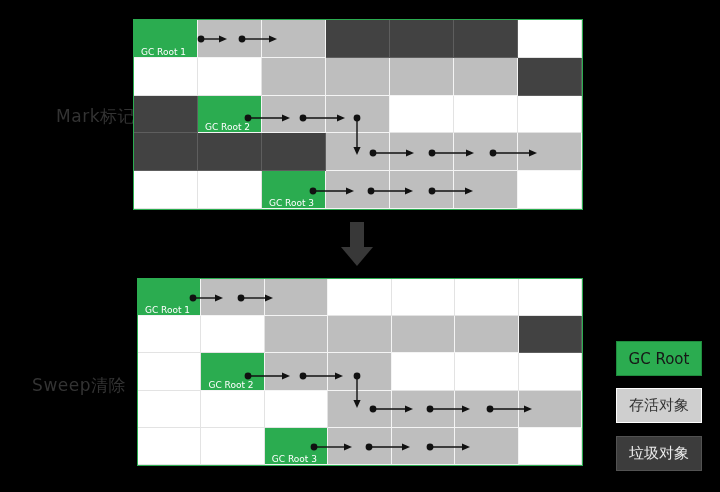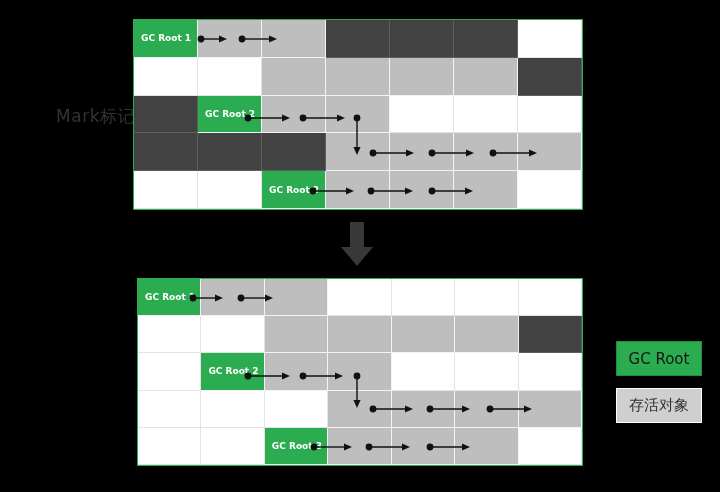--- a/index.html
+++ b/index.html
@@ -17,21 +17,21 @@
   .grid{
     display:grid;grid-template-columns:repeat(7,1fr);grid-template-rows:repeat(5,1fr);
     width:100%;height:100%;box-sizing:border-box;border:1px solid var(--c-root,#2bac50);
   }
   .cell{box-sizing:border-box;border-right:1px solid #ededed;border-bottom:1px solid #ededed;}
   .cell.free{background:var(--c-free,#fff);border-color:#e3e3e3;}
   .cell.live{background:var(--c-live,#bebebe);border-color:#f4f4f4;}
   .cell.garbage{background:var(--c-garbage,#424242);border-color:#5e5e5e;}
   .cell.root{
     background:var(--c-root,#2bac50);border-color:#f4f4f4;color:#fff;
-    font-size:9px;font-weight:700;display:flex;align-items:center;
+    font-size:9px;font-weight:400;display:flex;align-items:flex-end;
     padding-left:7px;white-space:nowrap;overflow:hidden;
   }
   svg.overlay{position:absolute;left:0;top:0;width:100%;height:100%;pointer-events:none;}
   .down-arrow{position:absolute;left:337px;top:220px;}
   .legend{position:absolute;left:616px;top:341px;width:86px;}
   .legend-box{
     width:86px;height:35px;box-sizing:border-box;display:flex;align-items:center;
     justify-content:center;font-size:15px;white-space:nowrap;
   }
   .legend-box.root{background:var(--c-root,#2bac50);border:1px solid #1f8c3e;color:#161616;margin-bottom:12px;}
@@ -124,20 +124,21 @@
         <circle cx="238" cy="172" r="3.4" fill="#111111"></circle>
         <circle cx="299" cy="172" r="3.4" fill="#111111"></circle>
       </svg>
   </div>
 
   <svg class="down-arrow" width="40" height="48" viewBox="0 0 40 48">
     <rect x="13" y="2" width="14" height="26" fill="#383838"></rect>
     <polygon points="4,27 36,27 20,46" fill="#383838"></polygon>
   </svg>
 
+  <div class="phase-label sweep">Sweep清除</div>
 
   <div class="grid-wrap" id="grid-1" style="left:137px;top:278px;width:446px;height:188px;">
     <div class="grid">
         <div class="cell root">
           <span>GC Root 1</span>
         </div>
         <div class="cell live"></div>
         <div class="cell live"></div>
         <div class="cell free"></div>
         <div class="cell free"></div>
@@ -209,15 +210,16 @@
         <circle cx="353" cy="131" r="3.4" fill="#111111"></circle>
         <circle cx="177" cy="169" r="3.4" fill="#111111"></circle>
         <circle cx="232" cy="169" r="3.4" fill="#111111"></circle>
         <circle cx="293" cy="169" r="3.4" fill="#111111"></circle>
       </svg>
   </div>
 
   <div class="legend">
     <div class="legend-box root">GC Root</div>
     <div class="legend-box live">存活对象</div>
+    <div class="legend-box garbage">垃圾对象</div>
   </div>
 
 </div>
 
 </body></html>

